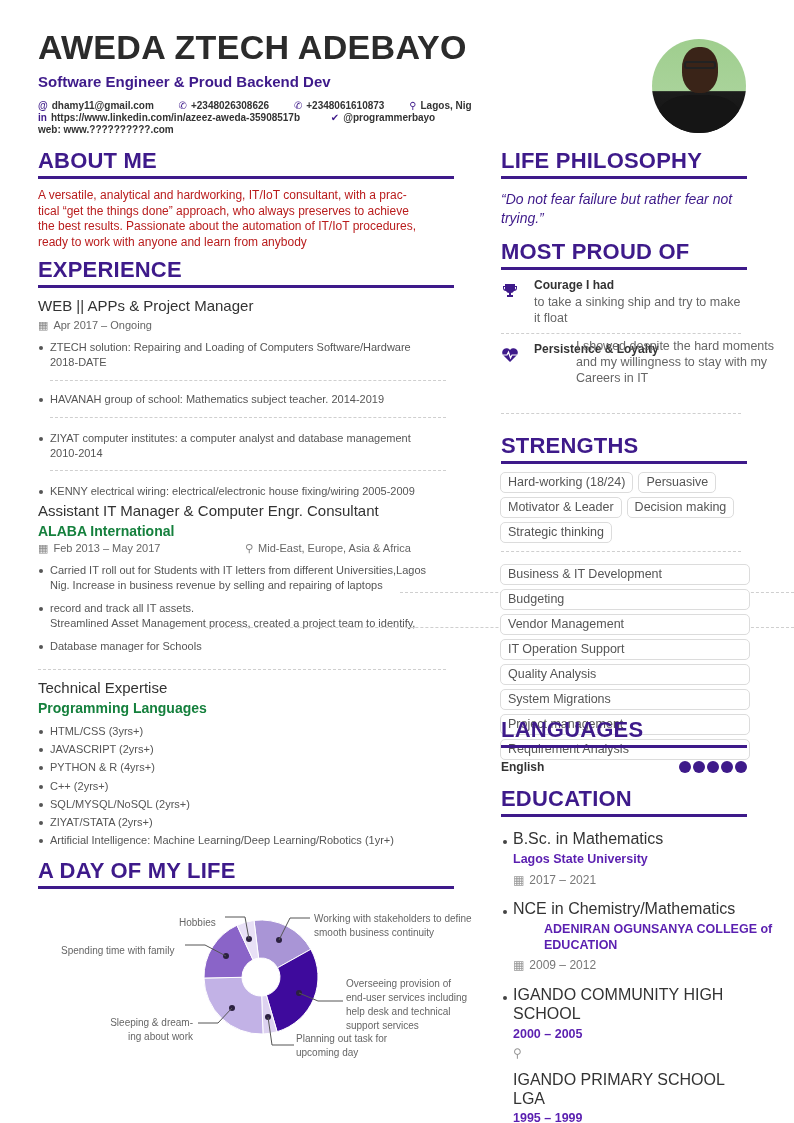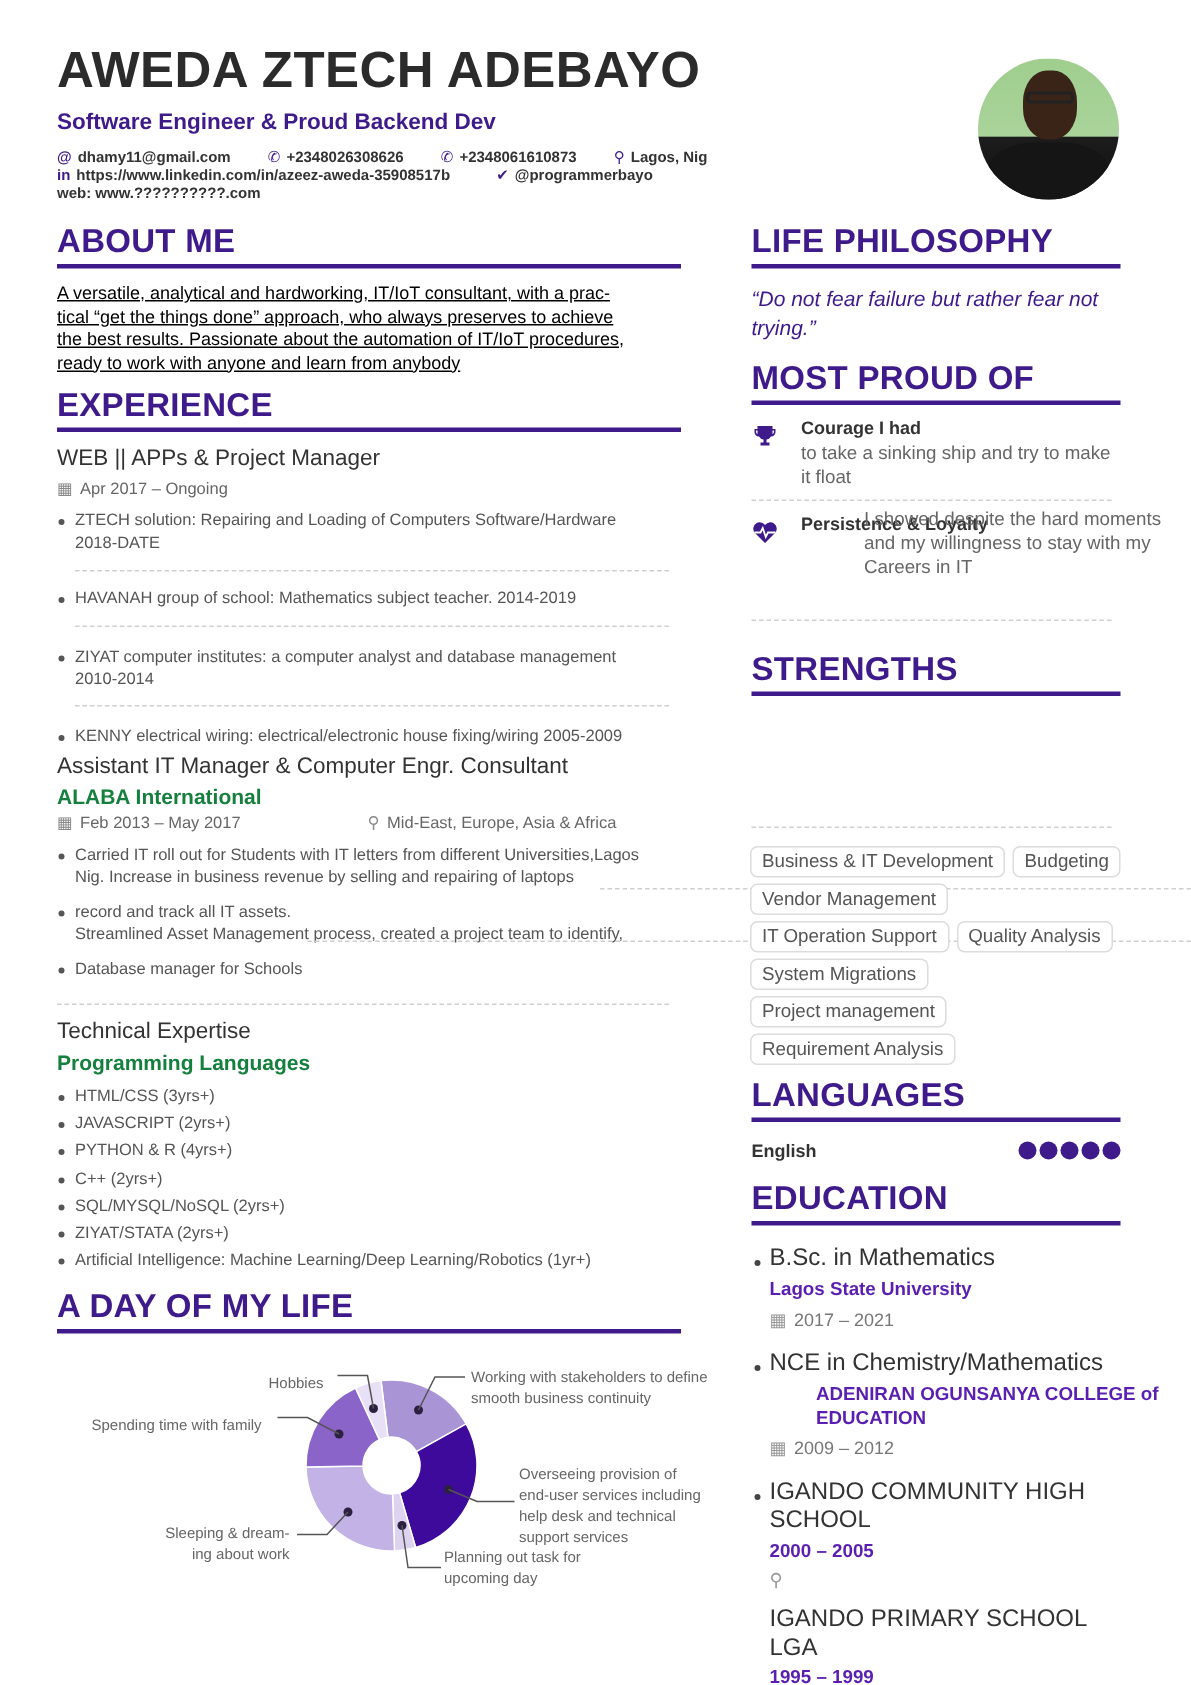--- a/index.html
+++ b/index.html
@@ -17,21 +17,21 @@
   .photo { position: absolute; left: 652px; top: 39px; width: 94px; height: 94px; border-radius: 50%; overflow: hidden;
            background: radial-gradient(circle at 50% 30%, #6b4a38 0 20%, transparent 21%), linear-gradient(180deg, #9fce8e 0%, #a9d39a 55%, #1c1c1c 56%, #111 100%); }
   .photo .face { position: absolute; left: 30px; top: 8px; width: 36px; height: 46px; border-radius: 45%; background: #3a2418; }
   .photo .glasses { position: absolute; left: 32px; top: 22px; width: 32px; height: 8px; border: 2px solid #222; border-radius: 3px; }
   .photo .shoulders { position: absolute; left: 6px; top: 56px; width: 82px; height: 50px; border-radius: 40% 40% 0 0; background: #151515; }
 
   
   .sec-h { position: absolute; font-size: 22px; font-weight: 700; color: #3e1a8a; letter-spacing: 0.2px; }
   .sec-rule { position: absolute; height: 3px; background: #3e1a8a; }
 
-  .para { position: absolute; font-size: 12px; line-height: 15.5px; color: #000000; text-decoration: underline; }
+  .para { position: absolute; font-size: 12px; line-height: 15.5px; color: #b91c1c; }
 
   .job-title { position: absolute; font-size: 15px; color: #333; }
   .meta { position: absolute; font-size: 11px; color: #666; }
   .meta .ic { color: #888; margin-right: 5px; }
   .company { position: absolute; font-size: 14px; font-weight: 700; color: #15803d; }
 
   .bul { position: absolute; font-size: 11px; line-height: 14.5px; color: #555; padding-left: 12px; }
   .bul::before { content: ""; position: absolute; left: 1px; top: 6px; width: 4px; height: 4px; border-radius: 50%; background: #555; }
   .dash { position: absolute; border-top: 1px dashed #cfcfcf; height: 0; }
 
@@ -227,23 +227,30 @@
         <polyline points="2,8 6,8 7.5,5 9.5,11 11,8 16,8" fill="none" stroke="#fff" stroke-width="1.2"></polyline>
       </svg>
   </div>
   <div class="proud-title" style="left:534px; top:342px;">Persistence &amp; Loyalty</div>
   <div class="proud-desc" style="left:534px; top:338px;margin-left:42px;">I showed despite the hard moments and my willingness to stay with my Careers in IT</div>
   <div class="dash" style="left:501px; top:413px; width:240px;"></div>
 
   <div class="sec-h" style="left:501px; top:433px;">STRENGTHS</div>
   <div class="sec-rule" style="left:501px; top:461px; width:246px;"></div>
 
+  <div class="tags" style="top:472px;">
+    <span class="tag">Hard-working (18/24)</span>
+    <span class="tag">Persuasive</span>
+    <span class="tag">Motivator &amp; Leader</span>
+    <span class="tag">Decision making</span>
+    <span class="tag">Strategic thinking</span>
+  </div>
   <div class="dash" style="left:501px; top:551px; width:240px;"></div>
 
-  <div class="tags" style="top:564px;">
+  <div class="tags" style="top:564px;flex-direction:column;">
     <span class="tag">Business &amp; IT Development</span>
     <span class="tag">Budgeting</span>
     <span class="tag">Vendor Management</span>
     <span class="tag">IT Operation Support</span>
     <span class="tag">Quality Analysis</span>
     <span class="tag">System Migrations</span>
     <span class="tag">Project management</span>
     <span class="tag">Requirement Analysis</span>
   </div>
 

